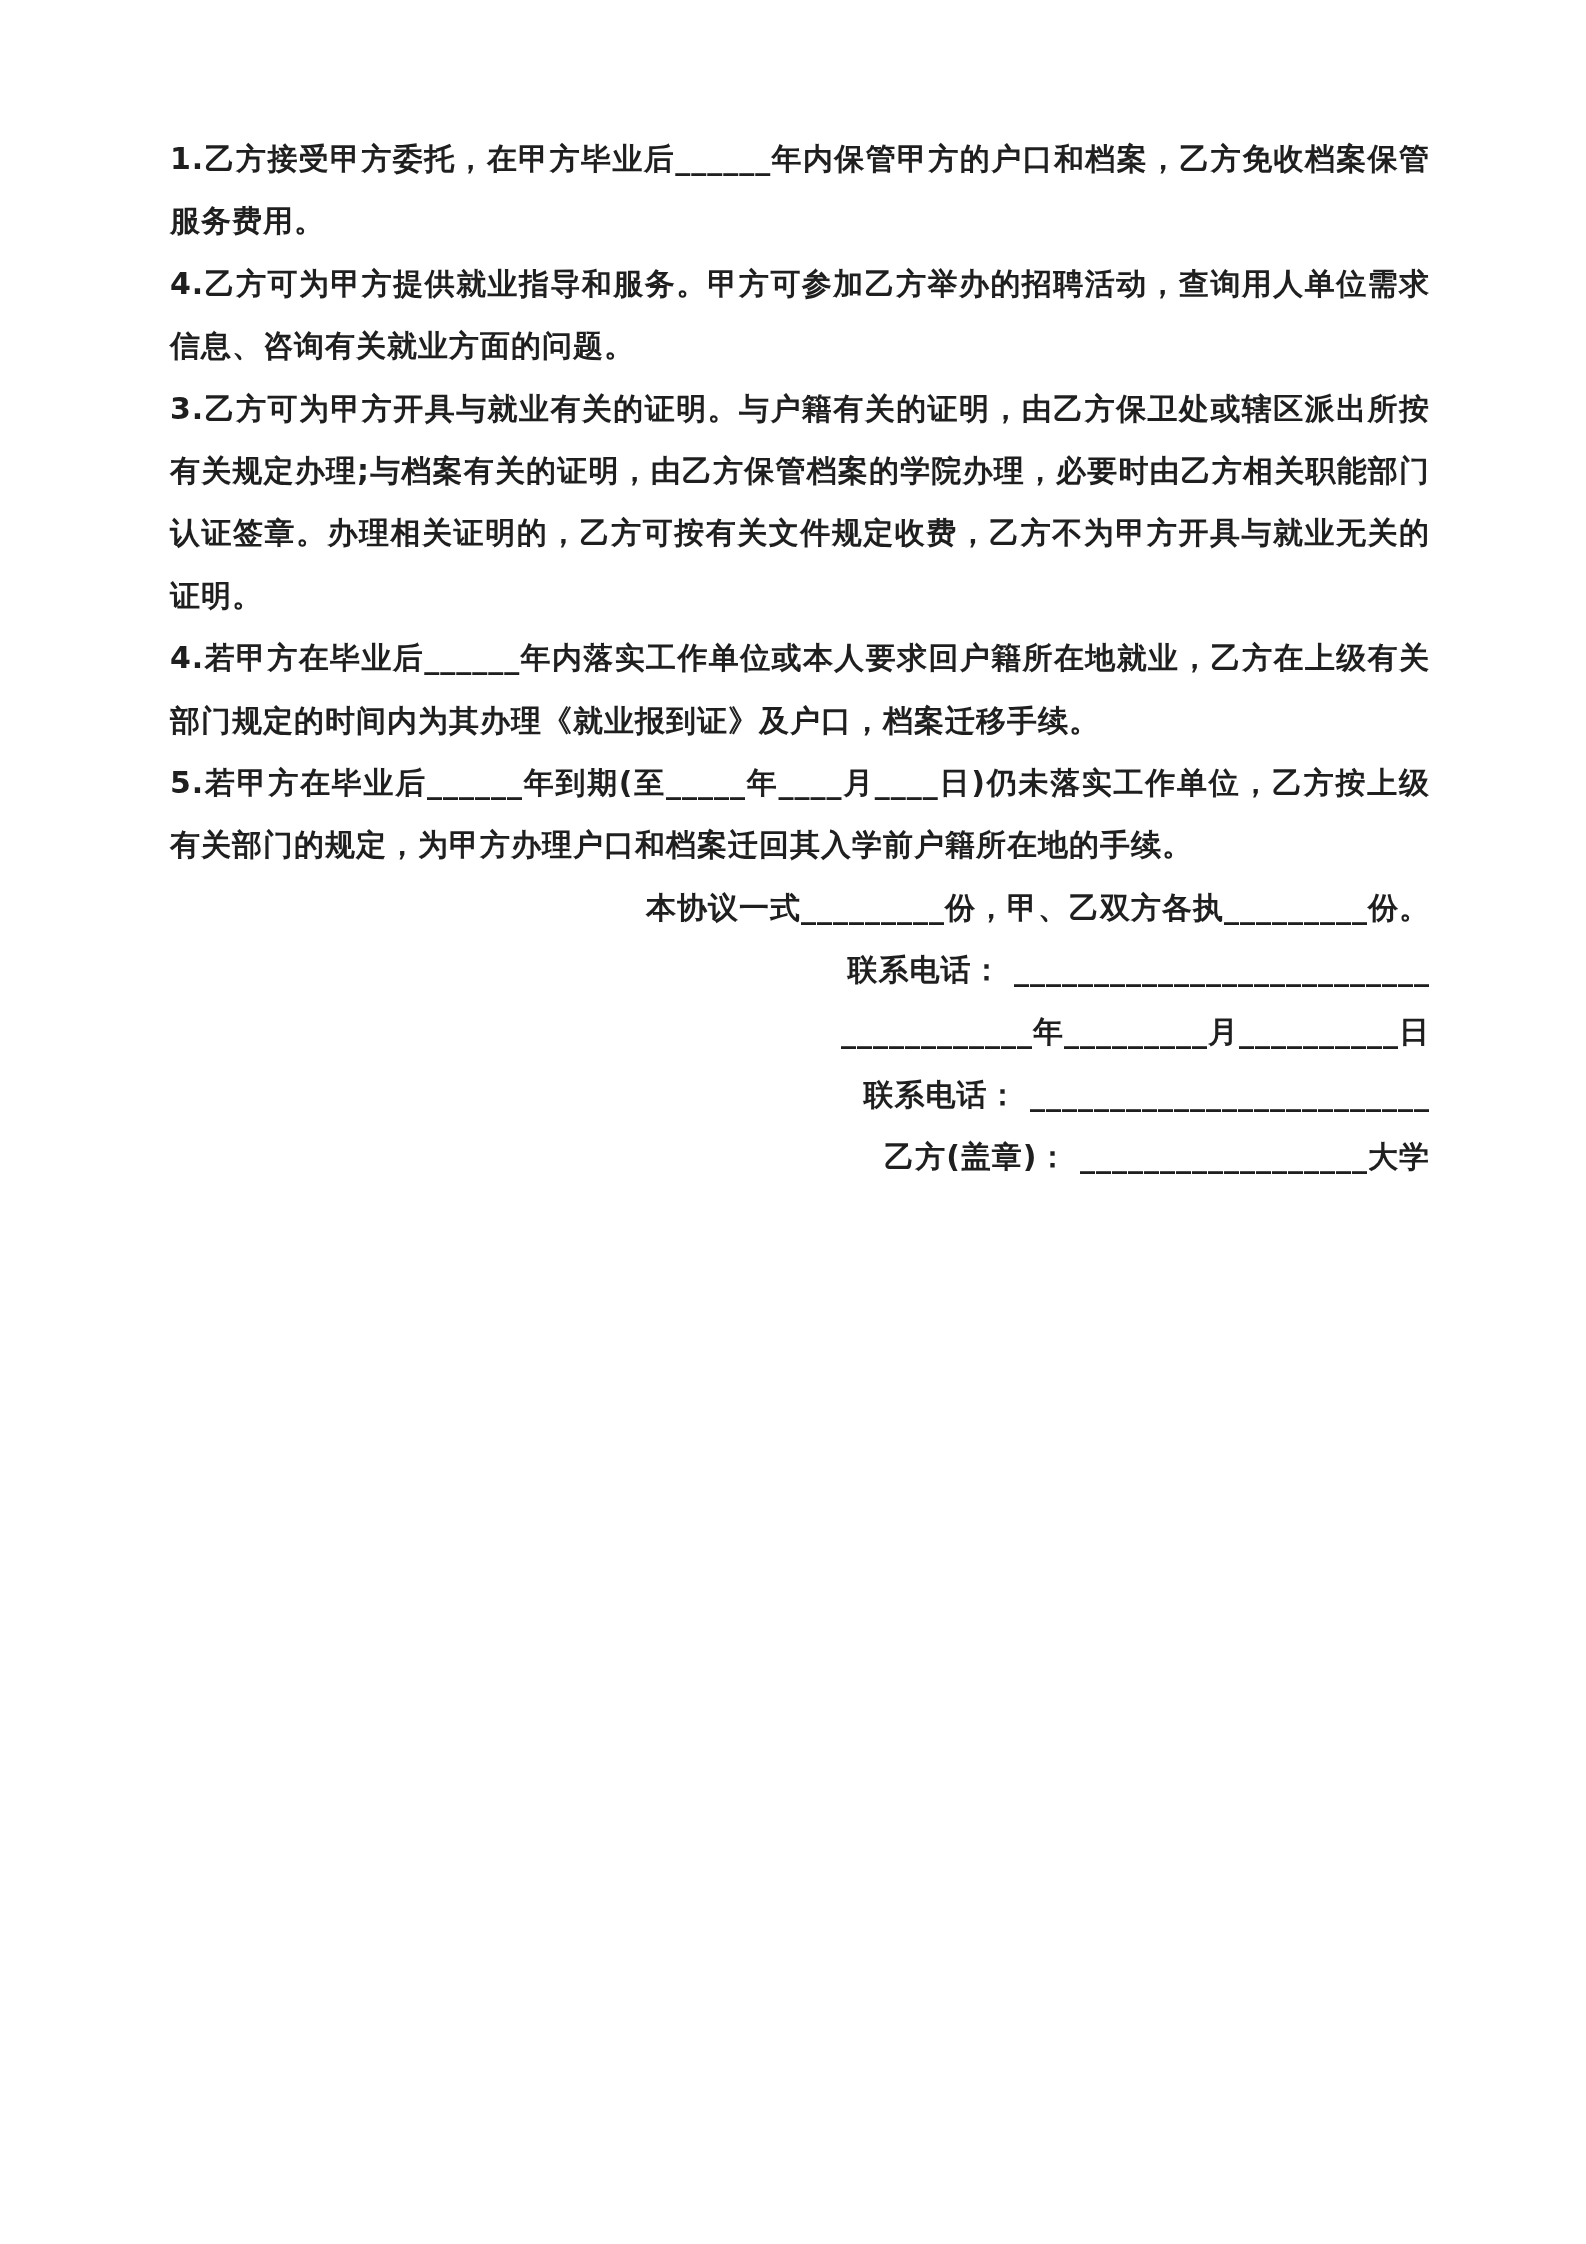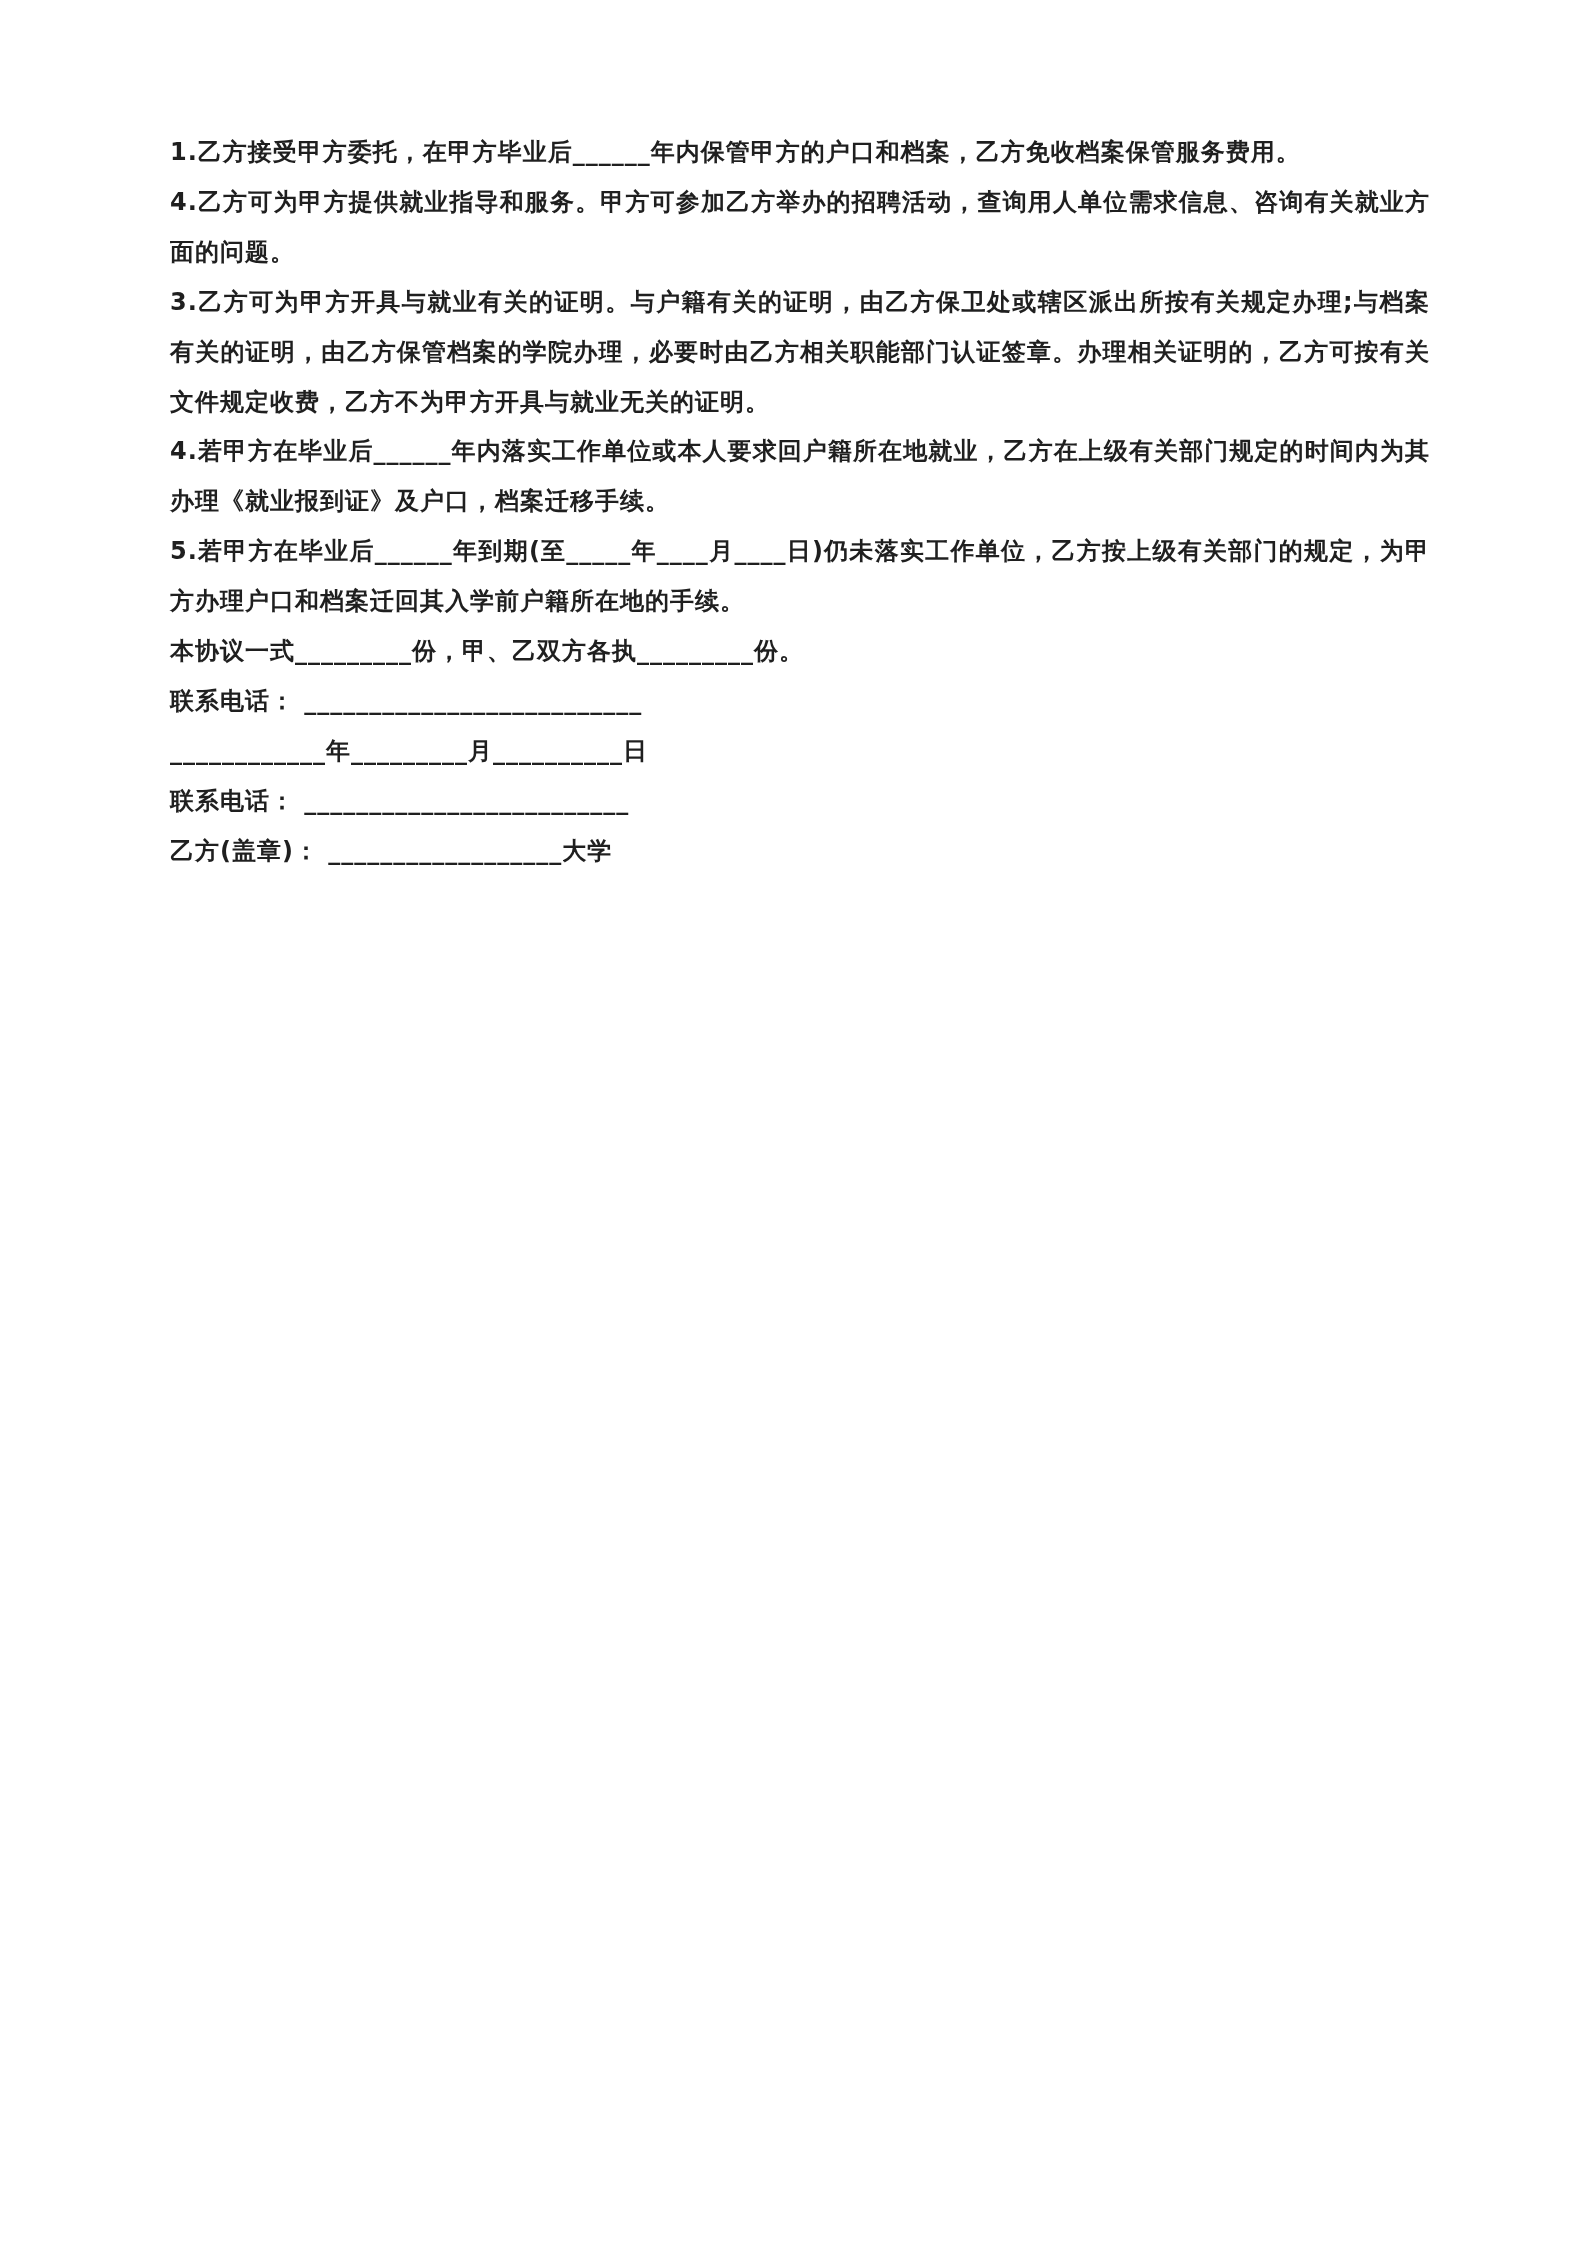--- a/index.html
+++ b/index.html
@@ -22,29 +22,29 @@
     background: #ffffff;
   }
   .doc-body {
     position: absolute;
     top: 128px;
     left: 170px;
     width: 1260px;
     color: #1a1a1a;
   }
   .doc-body p {
-    font-size: 24px;
+    font-size: 30px;
     font-weight: 700;
     line-height: 2.08;
     letter-spacing: 1px;
     color: #1f1f1f;
     text-align: justify;
   }
   .doc-body p.sig {
-    text-align: left;
+    text-align: right;
   }
 </style>
 </head>
 <body>
 
 <div class="page">
   <div class="doc-body">
     <p>1.乙方接受甲方委托，在甲方毕业后______年内保管甲方的户口和档案，乙方免收档案保管服务费用。</p>
     <p>4.乙方可为甲方提供就业指导和服务。甲方可参加乙方举办的招聘活动，查询用人单位需求信息、咨询有关就业方面的问题。</p>
     <p>3.乙方可为甲方开具与就业有关的证明。与户籍有关的证明，由乙方保卫处或辖区派出所按有关规定办理;与档案有关的证明，由乙方保管档案的学院办理，必要时由乙方相关职能部门认证签章。办理相关证明的，乙方可按有关文件规定收费，乙方不为甲方开具与就业无关的证明。</p>

